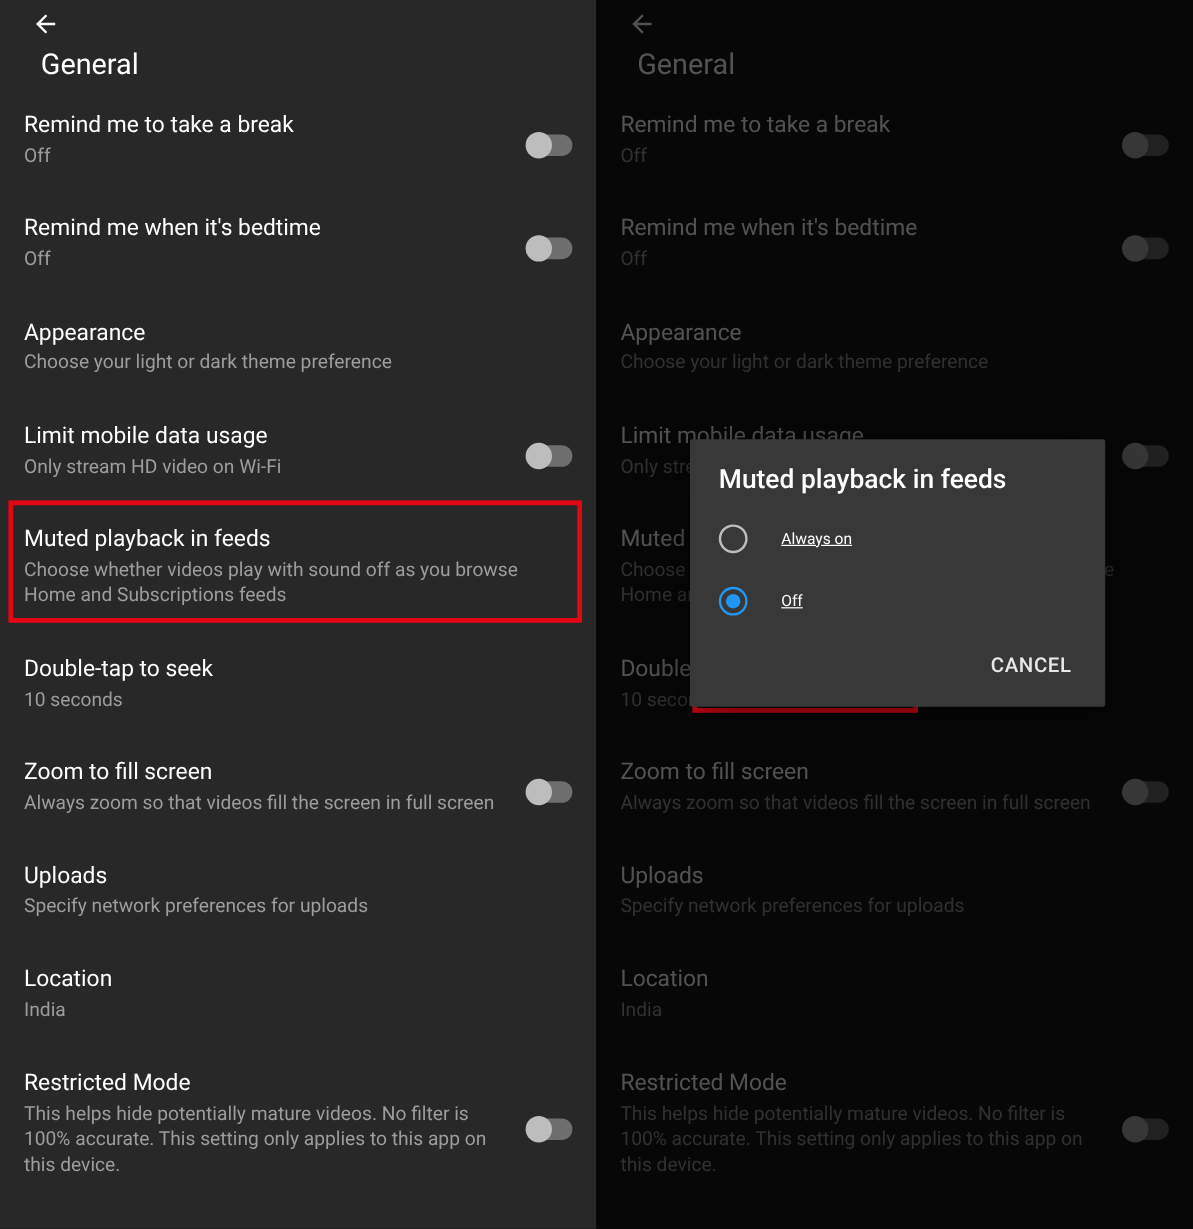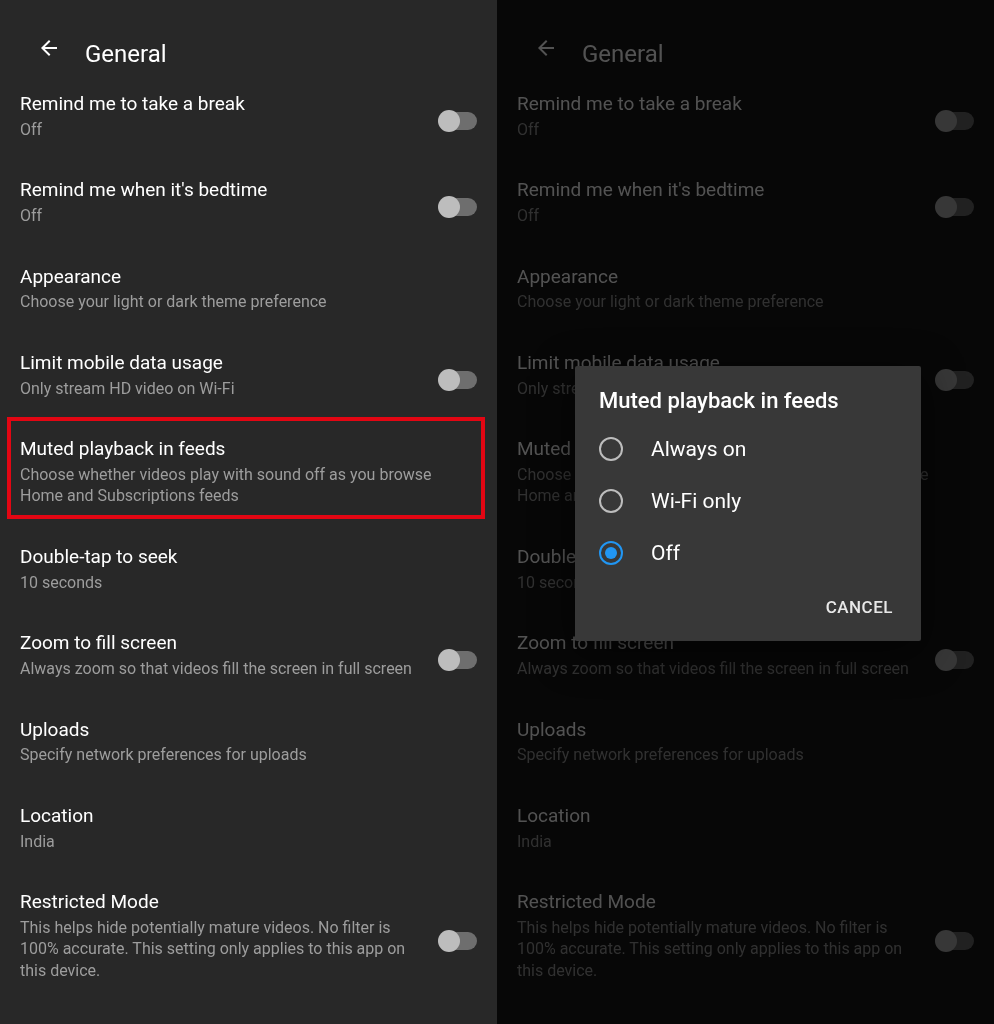--- a/index.html
+++ b/index.html
@@ -22,23 +22,24 @@
     background: #101010;
   }
   .dimmer {
     position: absolute;
     inset: 0;
     background: rgba(0,0,0,0.55);
     pointer-events: none;
   }
   .appbar {
     display: flex;
-    align-items: flex-end;
+    align-items: flex-start;
     height: 68px;
-    padding: 0 29px;
+    padding: 0 18px;
+    flex-direction: column;
   }
   .back-btn {
     width: 40px; height: 40px;
     display: flex; align-items: center; justify-content: center;
     color: #fff;
     cursor: pointer;
   }
   .back-btn svg { width: 24px; height: 24px; fill: currentColor; }
   .appbar-title {
     font-size: 24px;
@@ -126,23 +127,24 @@
   .radio.checked {
     border-color: #2196f3;
   }
   .radio.checked::after {
     content: "";
     width: 12px; height: 12px;
     background: #2196f3;
     border-radius: 50%;
   }
   .radio-label {
-    font-size: 21px;
+    font-size: 13px;
     color: #fff;
     margin-left: 28px;
+    text-decoration: underline;
   }
   .dialog-actions {
     display: flex;
     justify-content: flex-end;
     padding: 8px 18px 4px 18px;
   }
   .dialog-btn {
     font-size: 17px;
     font-weight: 500;
     letter-spacing: 0.5px;
@@ -312,24 +314,20 @@
 
   <div class="dimmer"></div>
 
   <div class="dialog">
     <div class="dialog-title">Muted playback in feeds</div>
     <div class="radio-row">
       <div class="radio"></div>
       <div class="radio-label">Always on</div>
     </div>
     <div class="radio-row">
-      <div class="radio"></div>
-      <div class="radio-label">Wi-Fi only</div>
-    </div>
-    <div class="radio-row">
       <div class="radio checked"></div>
       <div class="radio-label">Off</div>
     </div>
     <div class="dialog-actions">
       <div class="dialog-btn">CANCEL</div>
     </div>
   </div>
 
   <div class="highlight-box" style="left:80px; top:536px; width:188px; height:58px;"></div>
 </div>

